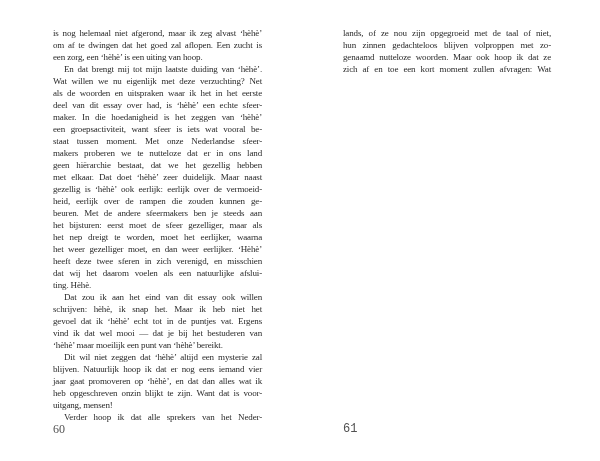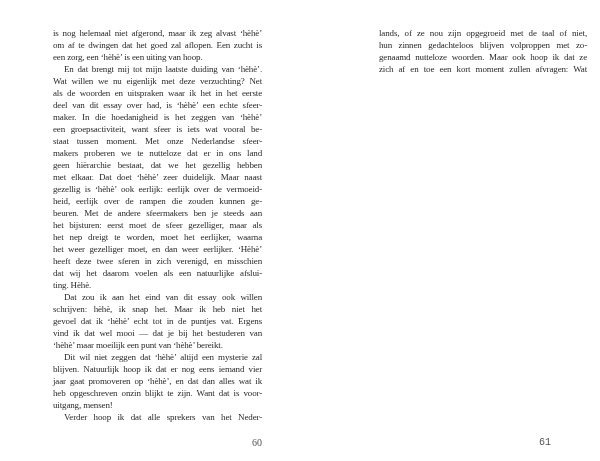--- a/index.html
+++ b/index.html
@@ -41,24 +41,24 @@
     white-space: nowrap;
   }
   .line.end {
     text-align-last: left;
   }
   .line.indent {
     text-indent: 11px;
   }
   .page-num {
     position: absolute;
-    top: 437px;
-    font-size: 10px;
+    top: 423px;
+    font-size: 12px;
     line-height: 12px;
-    text-align: right;
+    text-align: left;
     color: #515151;
   }
   .page-left  .page-num { left: 53px; width: 209px; }
   .page-right .page-num { left: 43px; width: 208px; font-family: Liberation Mono, monospace; }
 </style>
 </head>
 <body>
 
 <div class="spread" style="background: rgb(255, 255, 255);">
 
@@ -95,21 +95,21 @@
         <div class="line">blijven. Natuurlijk hoop ik dat er nog eens iemand vier</div>
         <div class="line">jaar gaat promoveren op ‘hèhè’, en dat dan alles wat ik</div>
         <div class="line">heb opgeschreven onzin blijkt te zijn. Want dat is voor-</div>
         <div class="line end">uitgang, mensen!</div>
         <div class="line indent">Verder hoop ik dat alle sprekers van het Neder-</div>
       </div>
     <div class="page-num" style="color: rgb(81, 81, 81);">60</div>
   </div>
 
   <div class="page page-right">
-    <div class="text-block" style="color: rgb(42, 42, 42); margin-left: 36px;">
+    <div class="text-block" style="color: rgb(42, 42, 42);">
         <div class="line">lands, of ze nou zijn opgegroeid met de taal of niet,</div>
         <div class="line">hun zinnen gedachteloos blijven volproppen met zo-</div>
         <div class="line">genaamd nutteloze woorden. Maar ook hoop ik dat ze</div>
         <div class="line">zich af en toe een kort moment zullen afvragen: Wat</div>
       </div>
     <div class="page-num" style="color: rgb(81, 81, 81);">61</div>
   </div>
 
 </div>
 

